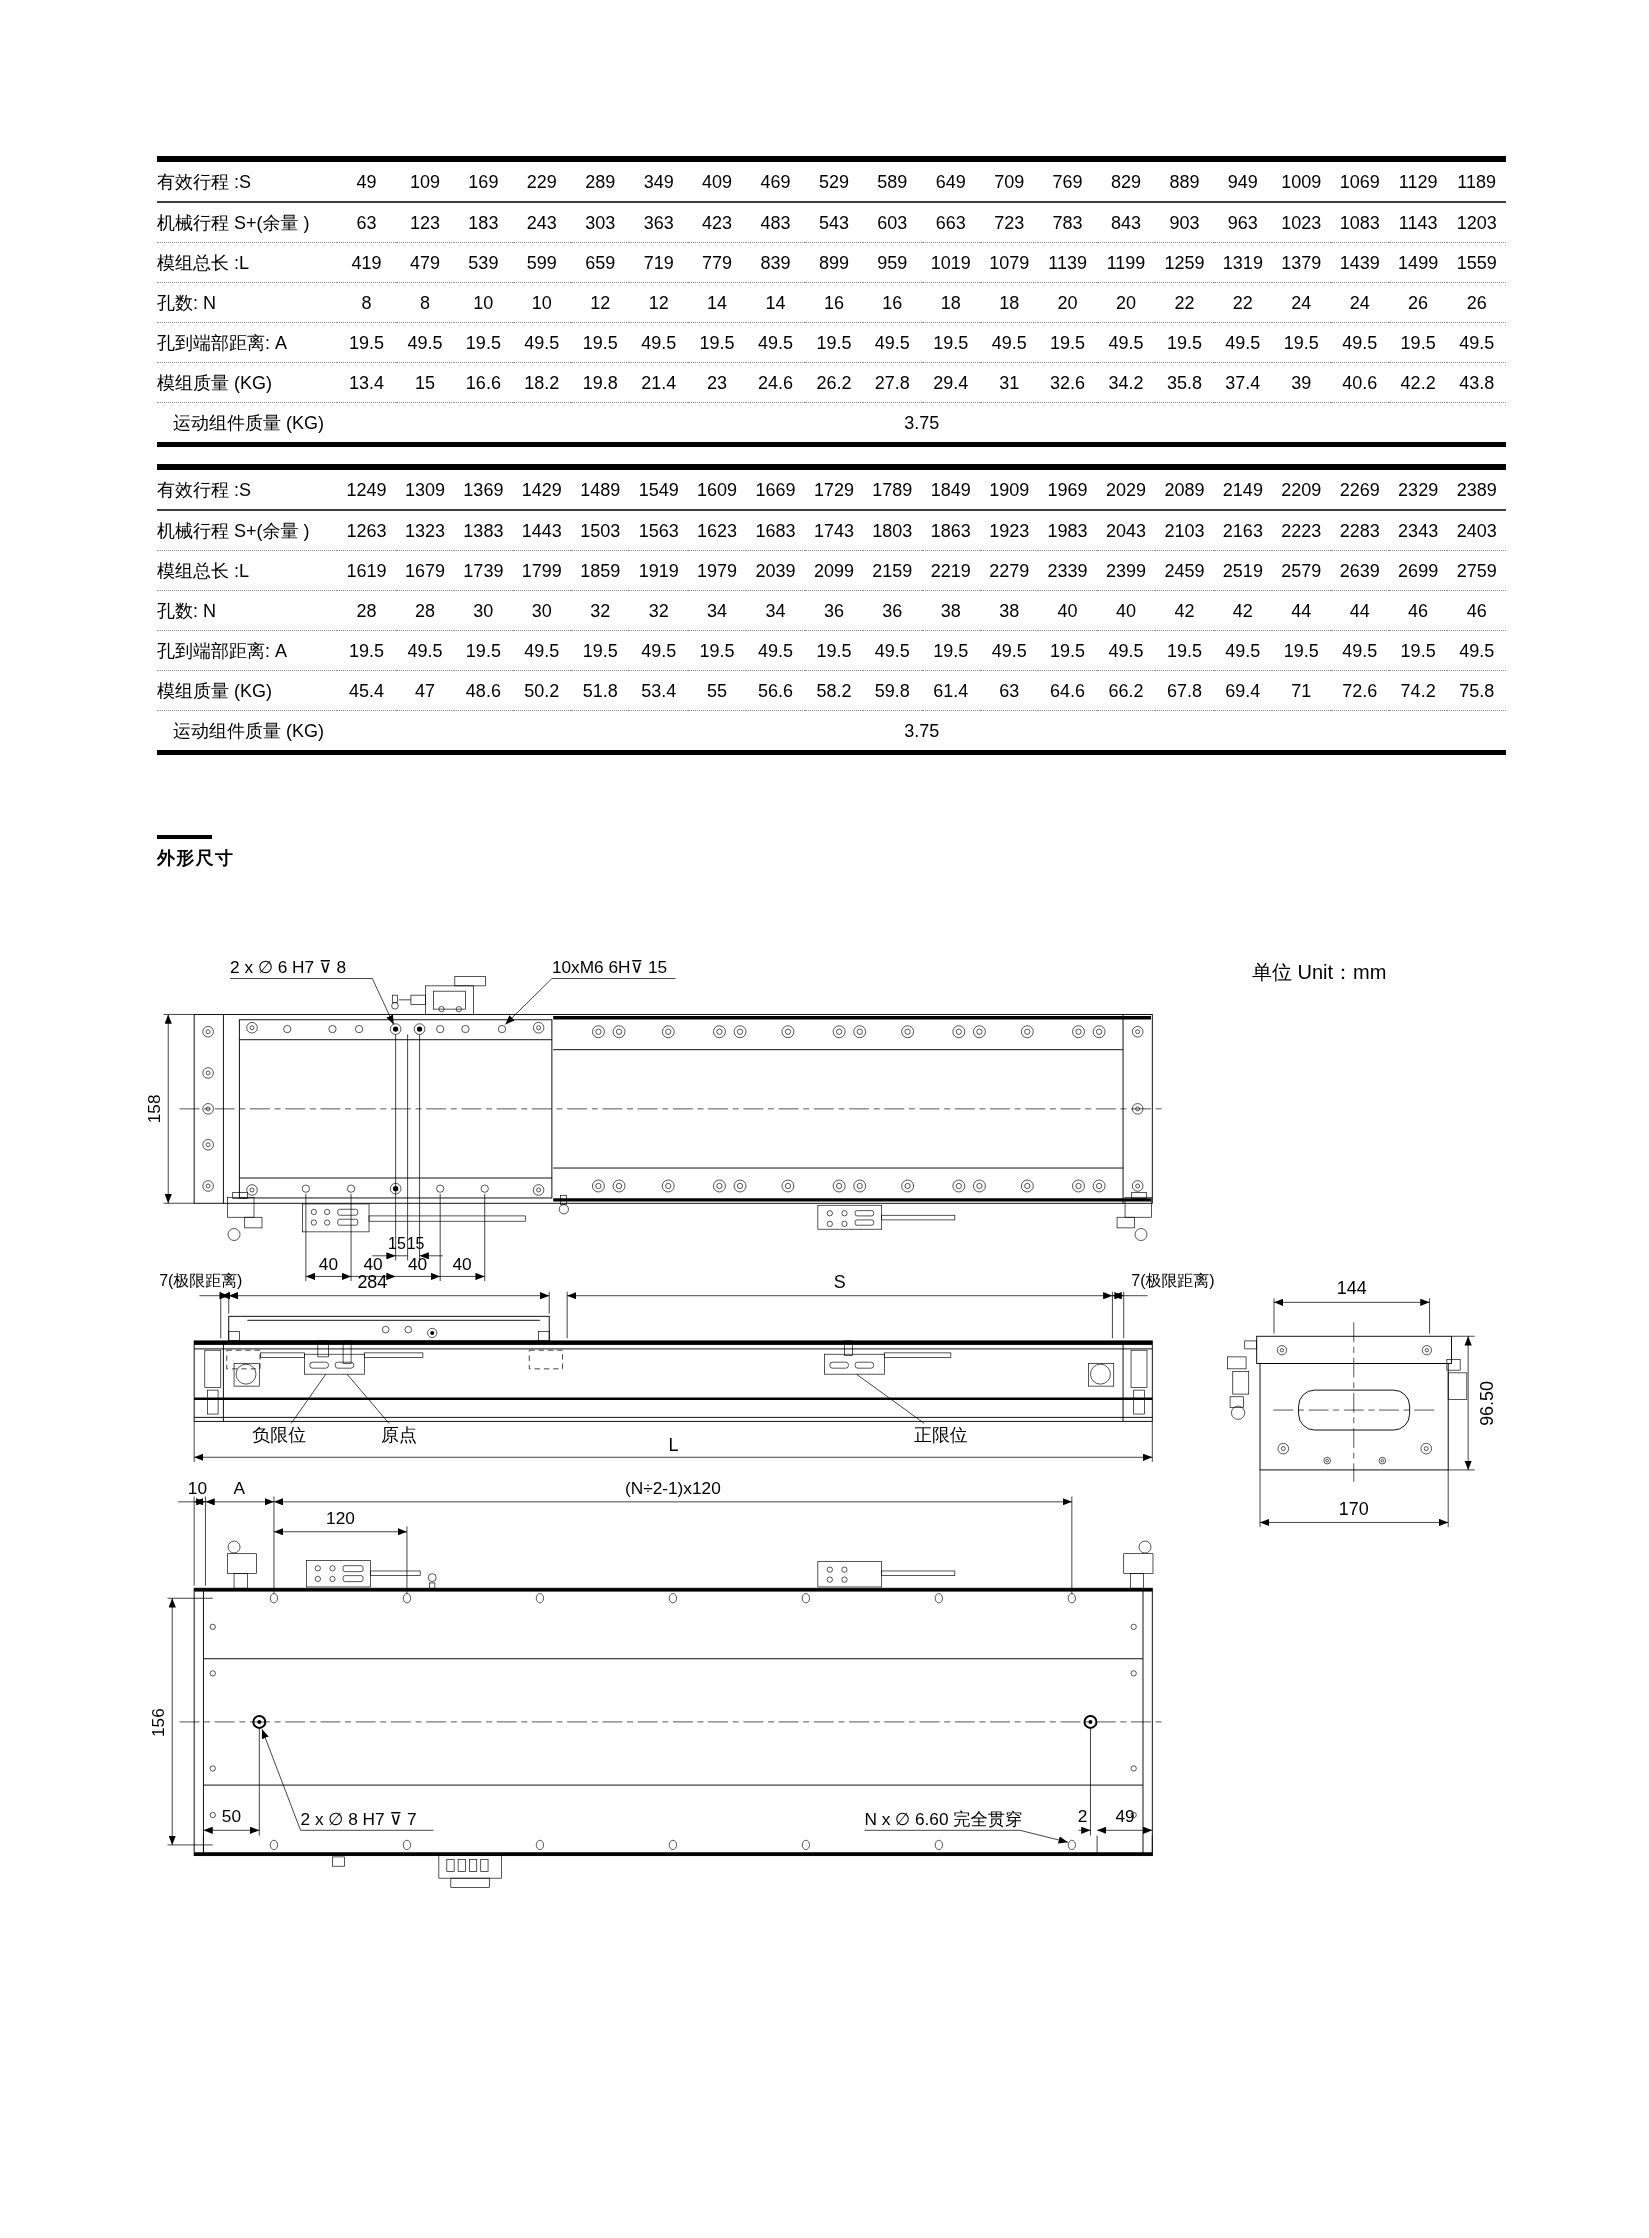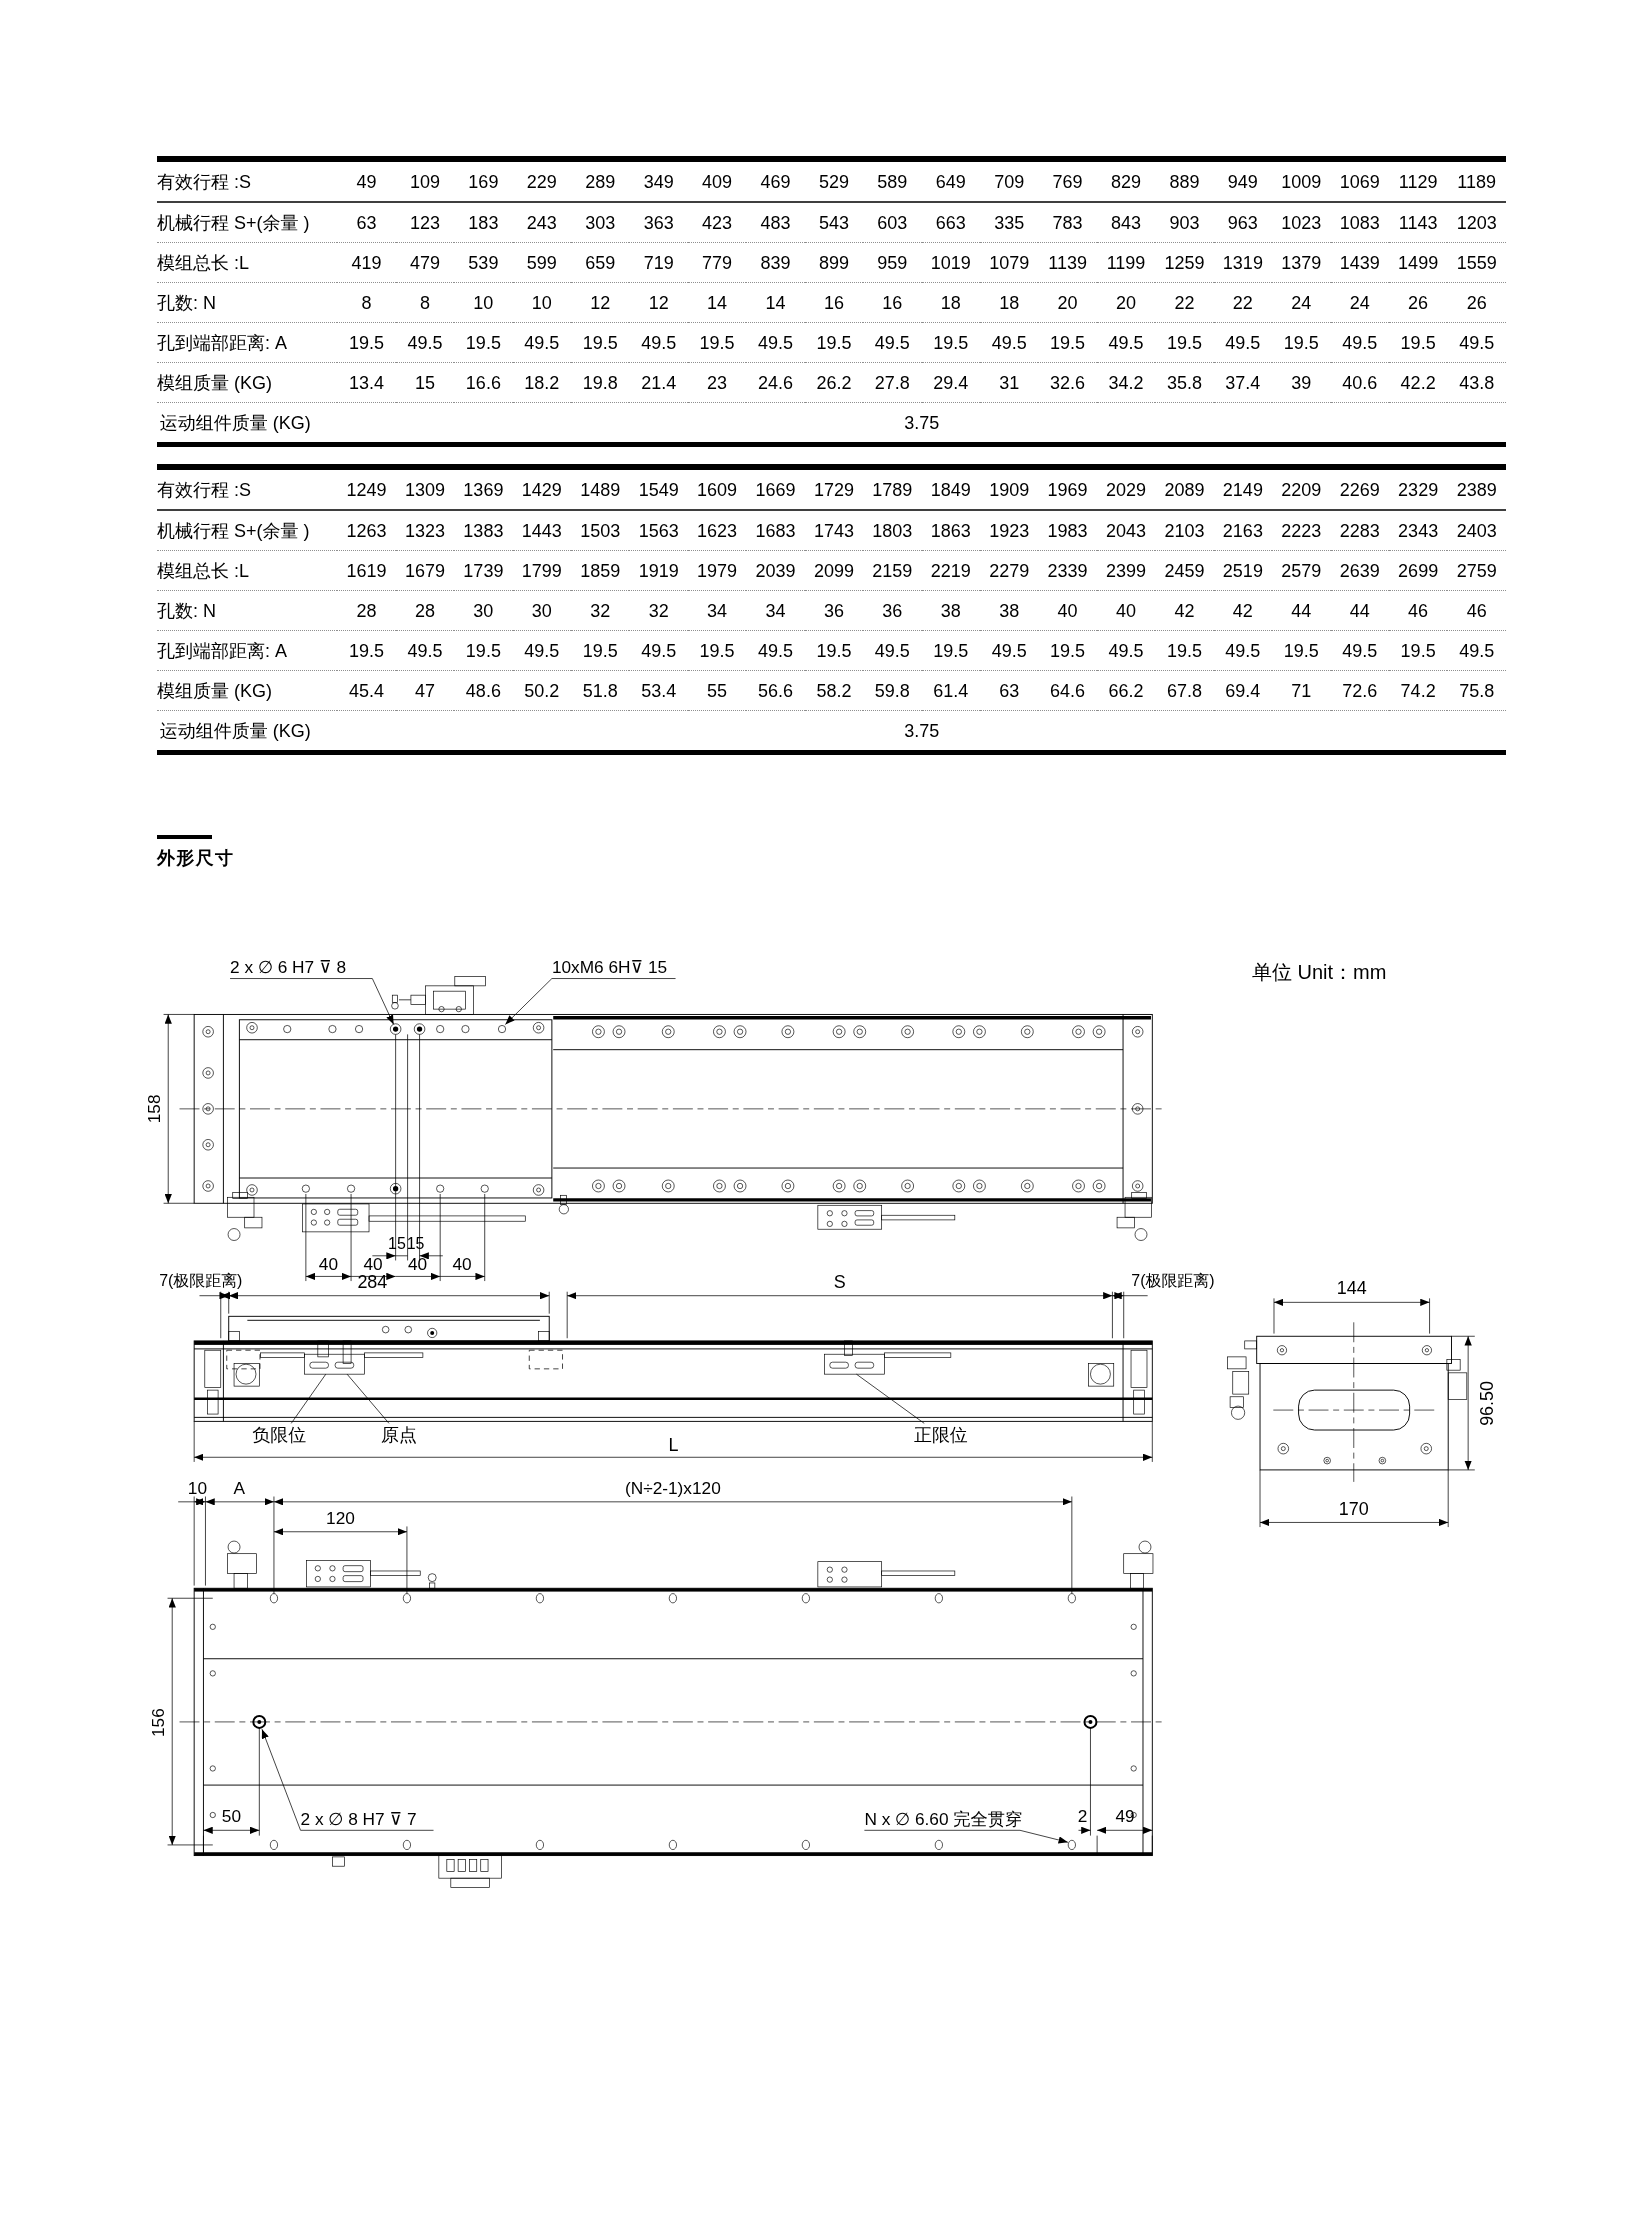--- a/index.html
+++ b/index.html
@@ -6,21 +6,21 @@
   #page{position:relative;width:1649px;height:2239px;background:#ffffff;overflow:hidden;
         font-family:"Liberation Sans","DejaVu Sans",sans-serif;color:#000;}
   
   table.spec{position:absolute;left:157px;border-collapse:collapse;table-layout:fixed;width:1349px;
              font-size:18px;line-height:1;color:#000;
              border-top:6px solid #000;border-bottom:5.3px solid #000;}
   table.spec td{height:39px;text-align:center;padding:0;white-space:nowrap;overflow:hidden;}
   table.spec td.lbl{text-align:left;}
   table.spec tr.hdr td{border-bottom:2.7px solid #3f3f3f;}
   table.spec tr.mid td{border-bottom:1.3px dotted #8f8f8f;}
-  table.spec tr.ftr td.lbl{text-align:left;padding-left:2.7px;}
+  table.spec tr.ftr td.lbl{text-align:center;padding-left:2.7px;}
   #table1{top:156px;}
   #table2{top:464px;}
   
   #sec-overline{position:absolute;left:157px;top:835px;width:55px;height:4px;background:#000;}
   #sec-title{position:absolute;left:157px;top:846px;font-size:18px;font-weight:bold;letter-spacing:1.3px;}
   #unit-label{position:absolute;left:1252px;top:959px;font-size:20px;}
   #disclaimer{position:absolute;left:205px;top:1893px;font-size:20.6px;letter-spacing:0.7px;}
   
   svg#dwg{position:absolute;left:0;top:0;}
   svg#dwg .ln{stroke:#000;stroke-width:1.4;fill:none;}
@@ -74,21 +74,21 @@
           <td>123</td>
           <td>183</td>
           <td>243</td>
           <td>303</td>
           <td>363</td>
           <td>423</td>
           <td>483</td>
           <td>543</td>
           <td>603</td>
           <td>663</td>
-          <td>335</td>
+          <td>723</td>
           <td>783</td>
           <td>843</td>
           <td>903</td>
           <td>963</td>
           <td>1023</td>
           <td>1083</td>
           <td>1143</td>
           <td>1203</td>
         </tr>
         <tr class="mid">

